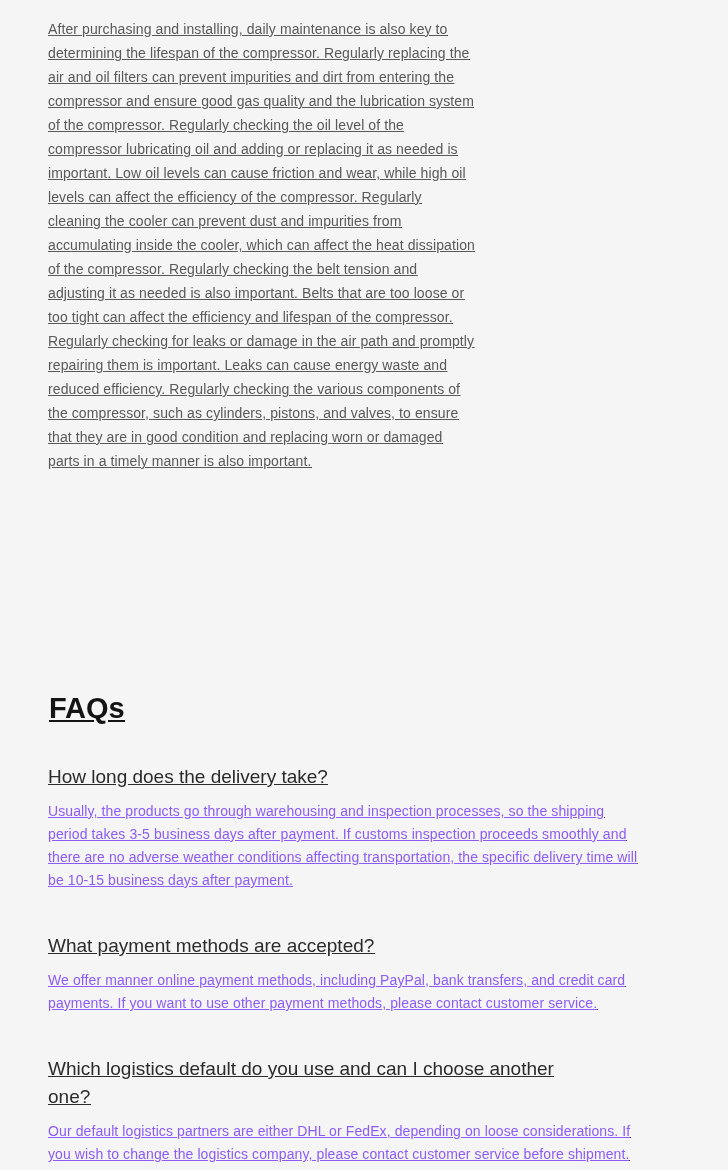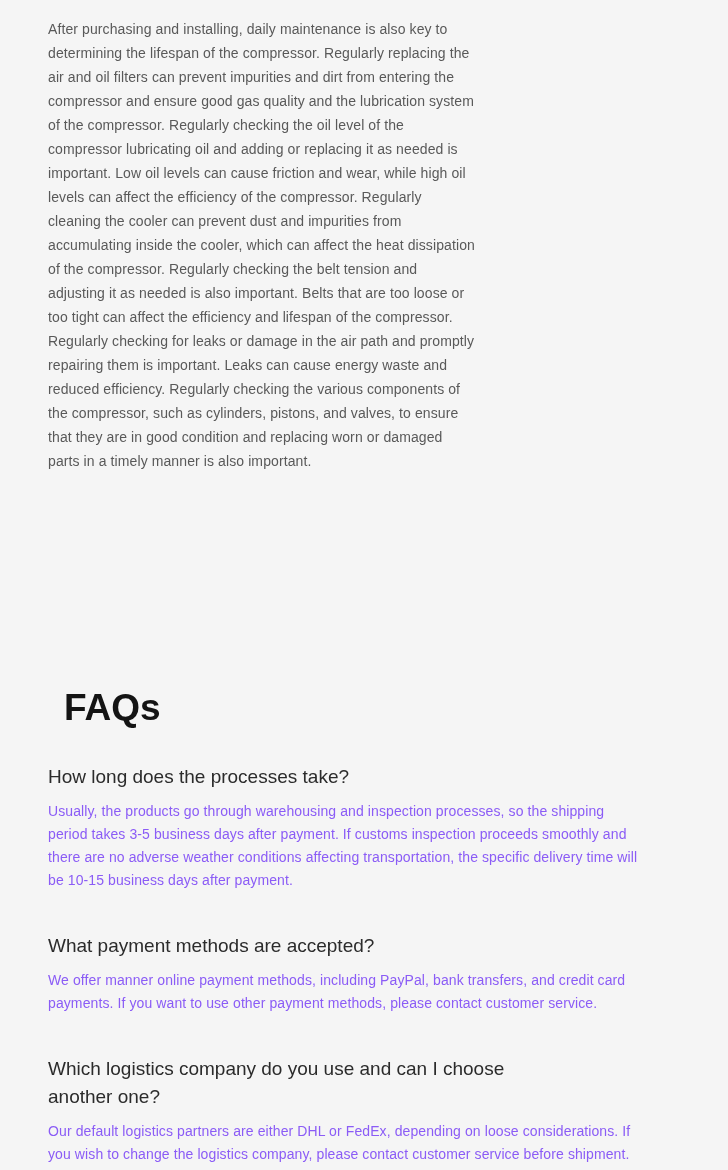--- a/index.html
+++ b/index.html
@@ -1,37 +1,37 @@
 <!DOCTYPE html>
 <html><head>
 <meta charset="utf-8">
 <style>
-  * { box-sizing: border-box; }
+  * { box-sizing: border-box; text-decoration: underline; }
   html, body { margin: 0; padding: 0; }
   body {
     width: 728px;
     height: 1170px;
     background: #f5f5f5;
     font-family: "Liberation Sans", sans-serif;
     overflow: hidden;
   }
   .page {
     padding: 17px 0 0 48px;
   }
   .intro-paragraph {
     margin: 0;
     width: 430px;
     font-size: 14px;
     line-height: 24px;
     color: #595959;
     letter-spacing: 0.1px;
   }
   .faq-heading {
-    margin: 218px 0 0 16px;
-    font-size: 37px;
+    margin: 218px 0 0 1px;
+    font-size: 29px;
     line-height: 34px;
     font-weight: 700;
     color: #141414;
   }
   .faq-question {
     margin: 38px 0 0 0;
     max-width: 520px;
     font-size: 19px;
     line-height: 28px;
     font-weight: 400;
@@ -54,29 +54,29 @@
 
 <div class="page">
 
   <p class="intro-paragraph">After purchasing and installing, daily maintenance is also key to determining the lifespan of the compressor. Regularly replacing the air and oil filters can prevent impurities and dirt from entering the compressor and ensure good gas quality and the lubrication system of the compressor. Regularly checking the oil level of the compressor lubricating oil and adding or replacing it as needed is important. Low oil levels can cause friction and wear, while high oil levels can affect the efficiency of the compressor. Regularly cleaning the cooler can prevent dust and impurities from accumulating inside the cooler, which can affect the heat dissipation of the compressor. Regularly checking the belt tension and adjusting it as needed is also important. Belts that are too loose or too tight can affect the efficiency and lifespan of the compressor. Regularly checking for leaks or damage in the air path and promptly repairing them is important. Leaks can cause energy waste and reduced efficiency. Regularly checking the various components of the compressor, such as cylinders, pistons, and valves, to ensure that they are in good condition and replacing worn or damaged parts in a timely manner is also important.</p>
 
   <section>
 
     <h1 class="faq-heading">FAQs</h1>
 
     <div class="faq-item">
-      <h2 class="faq-question">How long does the processes take?</h2>
+      <h2 class="faq-question">How long does the delivery take?</h2>
       <p class="faq-answer">Usually, the products go through warehousing and inspection processes, so the shipping period takes 3-5 business days after payment. If customs inspection proceeds smoothly and there are no adverse weather conditions affecting transportation, the specific delivery time will be 10-15 business days after payment.</p>
     </div>
 
     <div class="faq-item">
       <h2 class="faq-question">What payment methods are accepted?</h2>
       <p class="faq-answer">We offer manner online payment methods, including PayPal, bank transfers, and credit card payments. If you want to use other payment methods, please contact customer service.</p>
     </div>
 
     <div class="faq-item">
-      <h2 class="faq-question">Which logistics company do you use and can I choose another one?</h2>
+      <h2 class="faq-question">Which logistics default do you use and can I choose another one?</h2>
       <p class="faq-answer">Our default logistics partners are either DHL or FedEx, depending on loose considerations. If you wish to change the logistics company, please contact customer service before shipment.</p>
     </div>
 
   </section>
 
 </div>
 
 </body></html>

